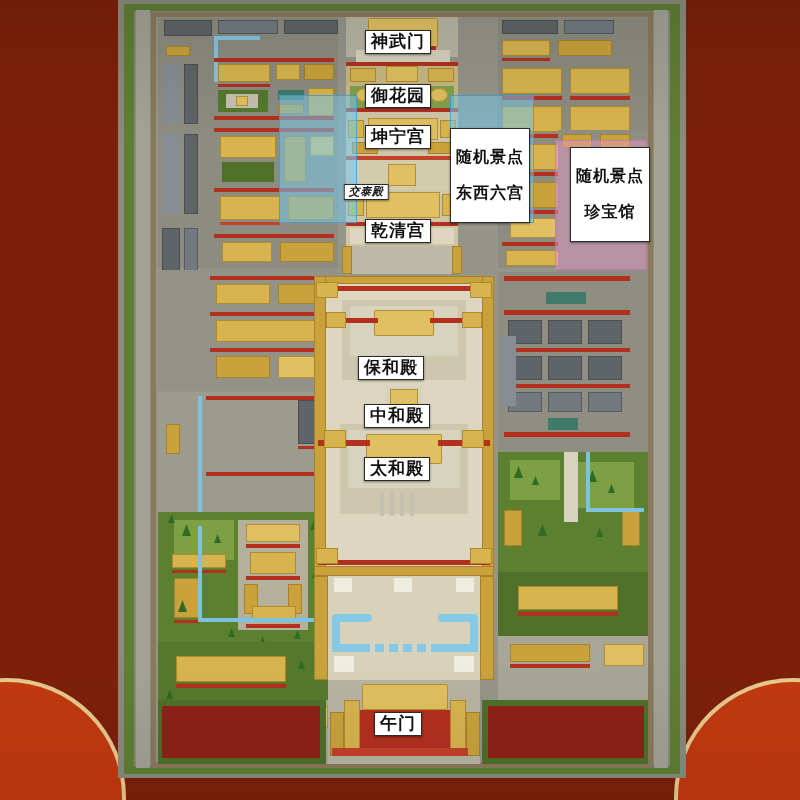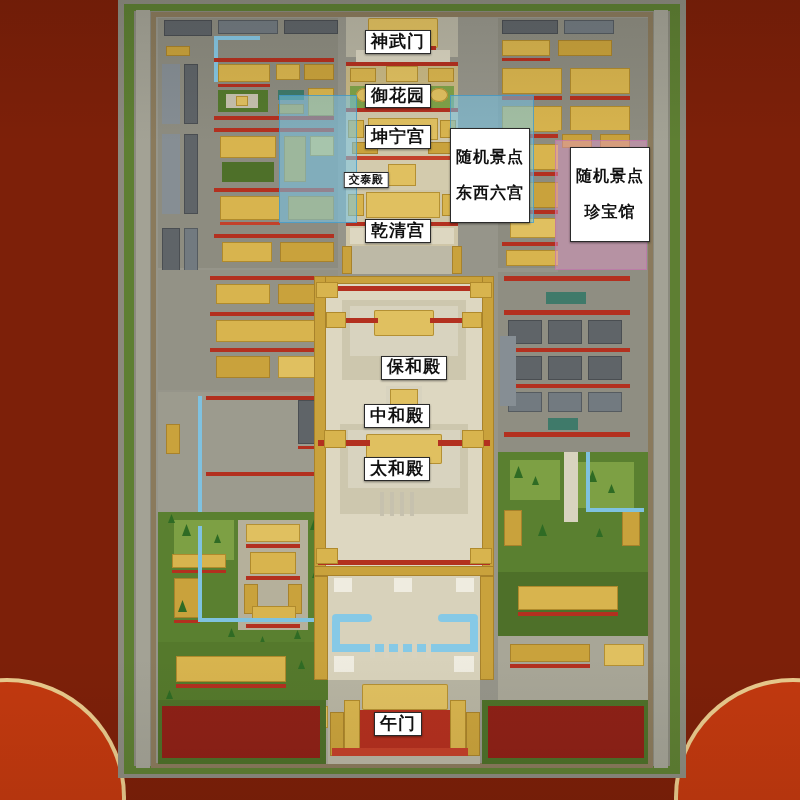--- a/index.html
+++ b/index.html
@@ -401,35 +401,35 @@
   </div>
 
   <div class="corner-fade"></div>
 
   <div class="label lbl-center" style="left:398px;top:30px;">神武门</div>
 
   <div class="label lbl-center" style="left:398px;top:84px;">御花园</div>
 
   <div class="label lbl-center" style="left:398px;top:125px;">坤宁宫</div>
 
-  <div class="label sm lbl-center" style="left:366px;top:172px;">交泰殿</div>
+  <div class="label sm lbl-center" style="left:366px;top:184px;font-style:italic;">交泰殿</div>
 
   <div class="label lbl-center" style="left:398px;top:219px;">乾清宫</div>
 
   <div class="label two lbl-center" style="left:490px;top:128px;">
     <div>随机景点</div>
     <div>东西六宫</div>
   </div>
 
   <div class="label two lbl-center" style="left:610px;top:147px;">
     <div>随机景点</div>
     <div>珍宝馆</div>
   </div>
 
-  <div class="label lbl-center" style="left:414px;top:356px;font-family:Liberation Mono, monospace;">保和殿</div>
+  <div class="label lbl-center" style="left:391px;top:356px;">保和殿</div>
 
   <div class="label lbl-center" style="left:397px;top:404px;">中和殿</div>
 
   <div class="label lbl-center" style="left:397px;top:457px;">太和殿</div>
 
   <div class="label lbl-center" style="left:398px;top:712px;">午门</div>
 
 </div>
 
 </body></html>

